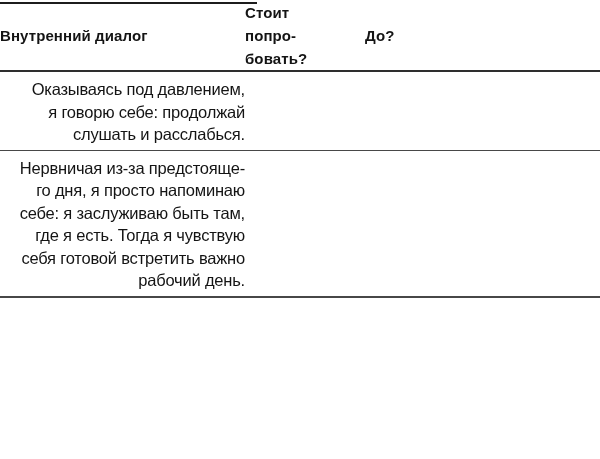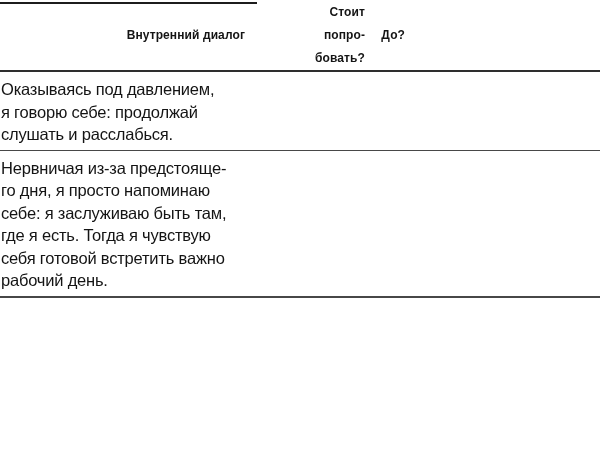--- a/index.html
+++ b/index.html
@@ -26,28 +26,29 @@
     display: grid;
     grid-template-columns: 245px 120px 40px 75px 120px;
   }
   .trow.thead {
     height: 72px;
     align-items: center;
     border-bottom: 2px solid #2e2e2e;
   }
   .th {
     font-weight: bold;
-    font-size: 12px;
+    font-size: 15px;
     line-height: 23px;
-    text-align: right;
+    text-align: left;
     white-space: pre-line;
     letter-spacing: 0.1px;
   }
   .trow.tbody {
     border-bottom: 1px solid #474747;
+    text-align: right;
   }
   .td {
     font-size: 16.5px;
     line-height: 22.5px;
     white-space: pre-line;
     padding: 6px 0 4px 1px;
     letter-spacing: -0.2px;
   }
   .td.blank { padding: 0; }
 </style>

